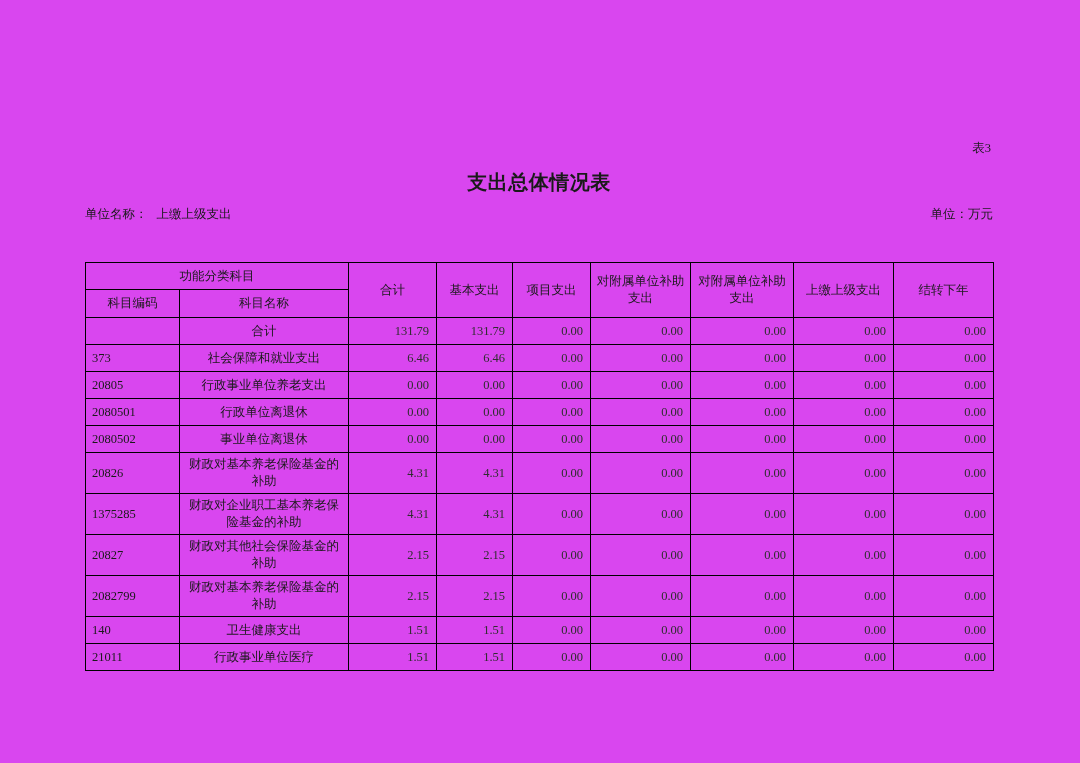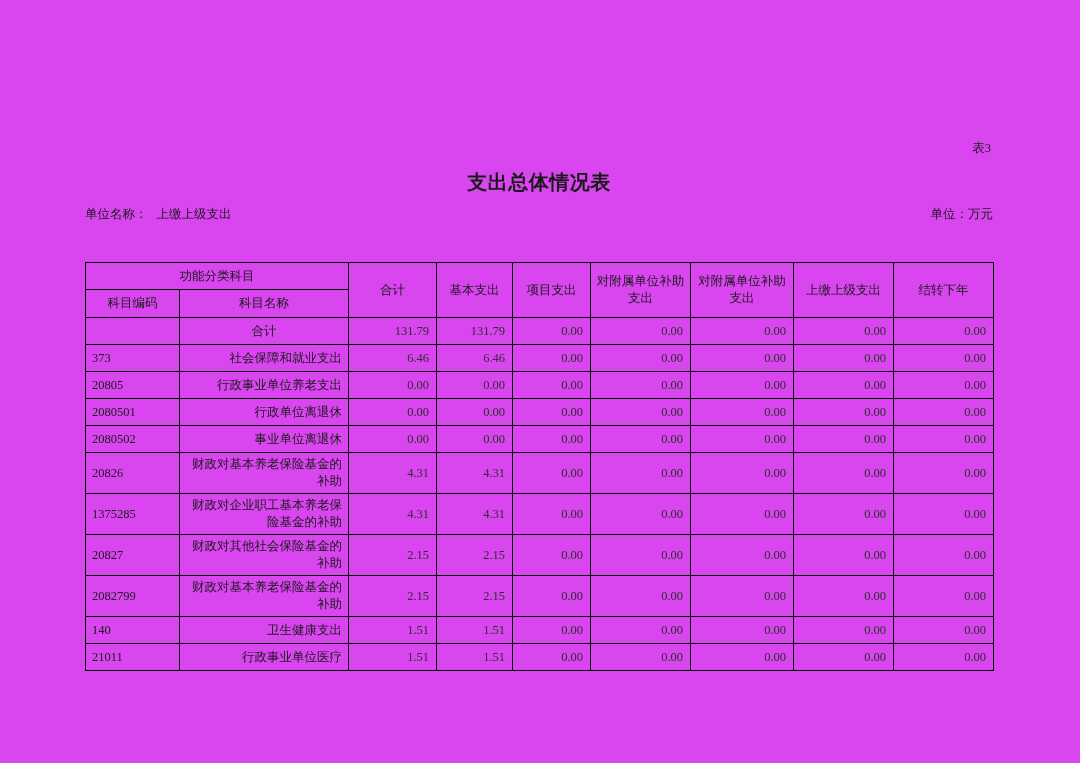--- a/index.html
+++ b/index.html
@@ -37,21 +37,21 @@
     border: 1px solid #000000;
     font-size: 12.5px; font-weight: normal;
     line-height: 17px; vertical-align: middle;
     overflow: hidden;
   }
   thead th { text-align: center; padding: 2px 5px; height: 27px; }
   thead tr.sub th { height: 28px; }
   tbody td { height: 27px; }
   tbody tr.double td { height: 40px; }
   td.code { text-align: left; padding: 3px 6px; }
-  td.name { text-align: right; padding: 3px 6px; }
+  td.name { text-align: center; padding: 3px 6px; }
   td.name.total { text-align: center; }
   td.num { text-align: right; padding: 3px 7px; color: #2e2e2e; }
 </style>
 </head>
 <body>
 
 <div class="page">
   <div class="content">
 
     <div class="table-tag">表3</div>

